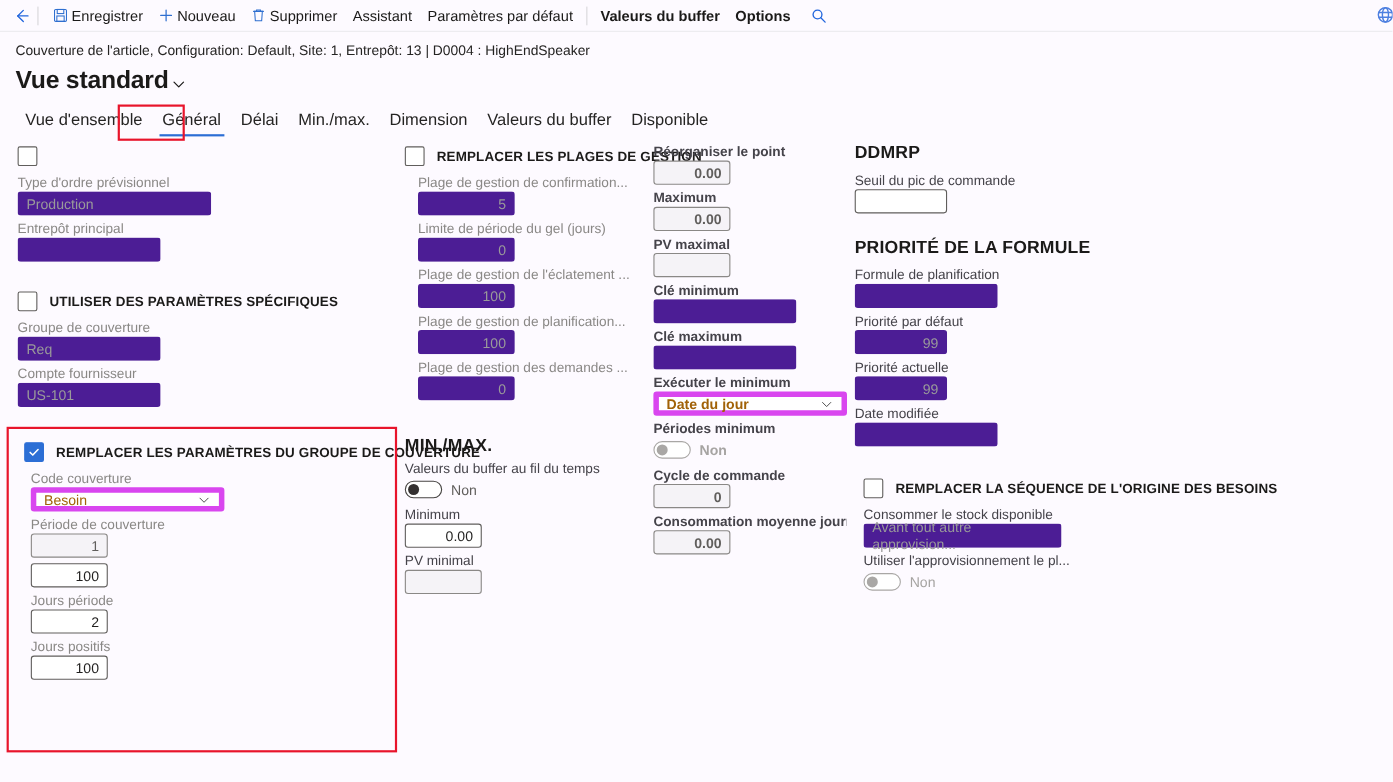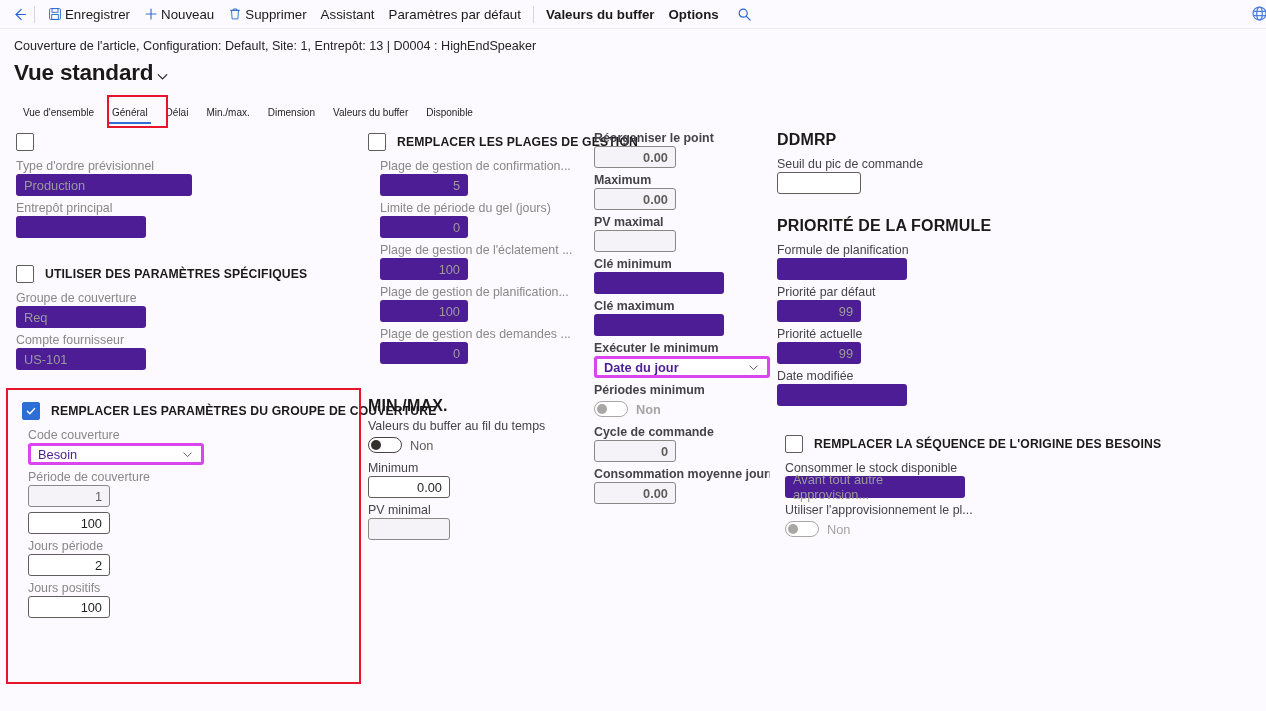--- a/index.html
+++ b/index.html
@@ -68,21 +68,21 @@
   }
   .title-chev { color: #1b1a19; display: inline-flex; padding-top: 6px; }
 
   
   .tabs {
     display: flex; align-items: flex-end; gap: 0;
     padding: 13px 0 0 14px; height: 40px;
   }
   .tab {
     position: relative;
-    font-size: 10px; color: #252423;
+    font-size: 15px; color: #252423;
     padding: 2px 9px 8px 9px;
     cursor: pointer; white-space: nowrap; margin-top: 16px;
   }
   .tab.active { color: #252423; }
   .tab.active::after {
     content: ""; position: absolute; left: 6px; right: 6px; bottom: 2px;
     height: 2px; background: #2c6ed5;
   }
   .tab-highlight {
     position: absolute; left: 107px; top: 95px;
@@ -145,30 +145,30 @@
   .ctl.filled {
     background: #f5f3f7; border: 1px solid #8a8886;
     color: #605e5c;
   }
   .ctl.editable {
     background: #ffffff; border: 1px solid #605e5c; color: #201f1e;
   }
   .ctl.num { justify-content: flex-end; }
 
   .ctl.combo {
-    background: #fff; border: 3px solid #d946ef;
-    justify-content: space-between; color: #4c1d95; text-align: center;
+    background: #fff; border: 5px solid #d946ef;
+    justify-content: space-between; color: #a16207; text-align: center;
   }
   .ctl.combo .chev { color: #4a4a4a; display: inline-flex; }
 
   .w160 { width: 176px; }
   .w172 { width: 176px; }
   .w120 { width: 88px; }
   .w130 { width: 130px; }
-  .w82  { width: 82px; }
+  .w82  { width: 70px; }
 
   
   .toggle-row { display: flex; align-items: center; gap: 8px; height: 22px; }
   .toggle {
     width: 34px; height: 16px; border-radius: 9px;
     border: 1px solid #484644; background: #fff;
     display: flex; align-items: center; padding: 0 2px; cursor: pointer;
   }
   .toggle .knob { width: 10px; height: 10px; border-radius: 50%; background: #333030; }
   .toggle.off-dim { border-color: #a9a7a5; }

